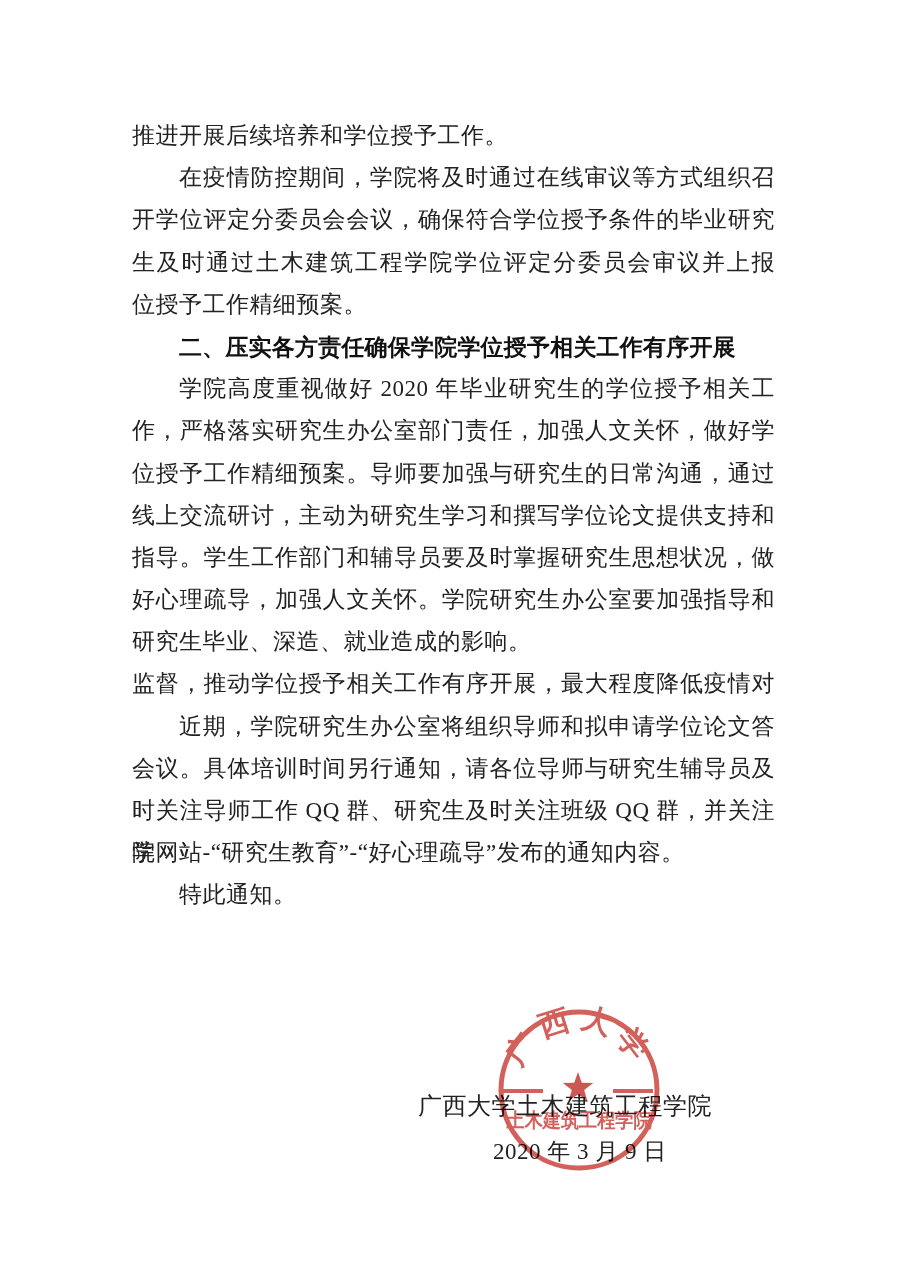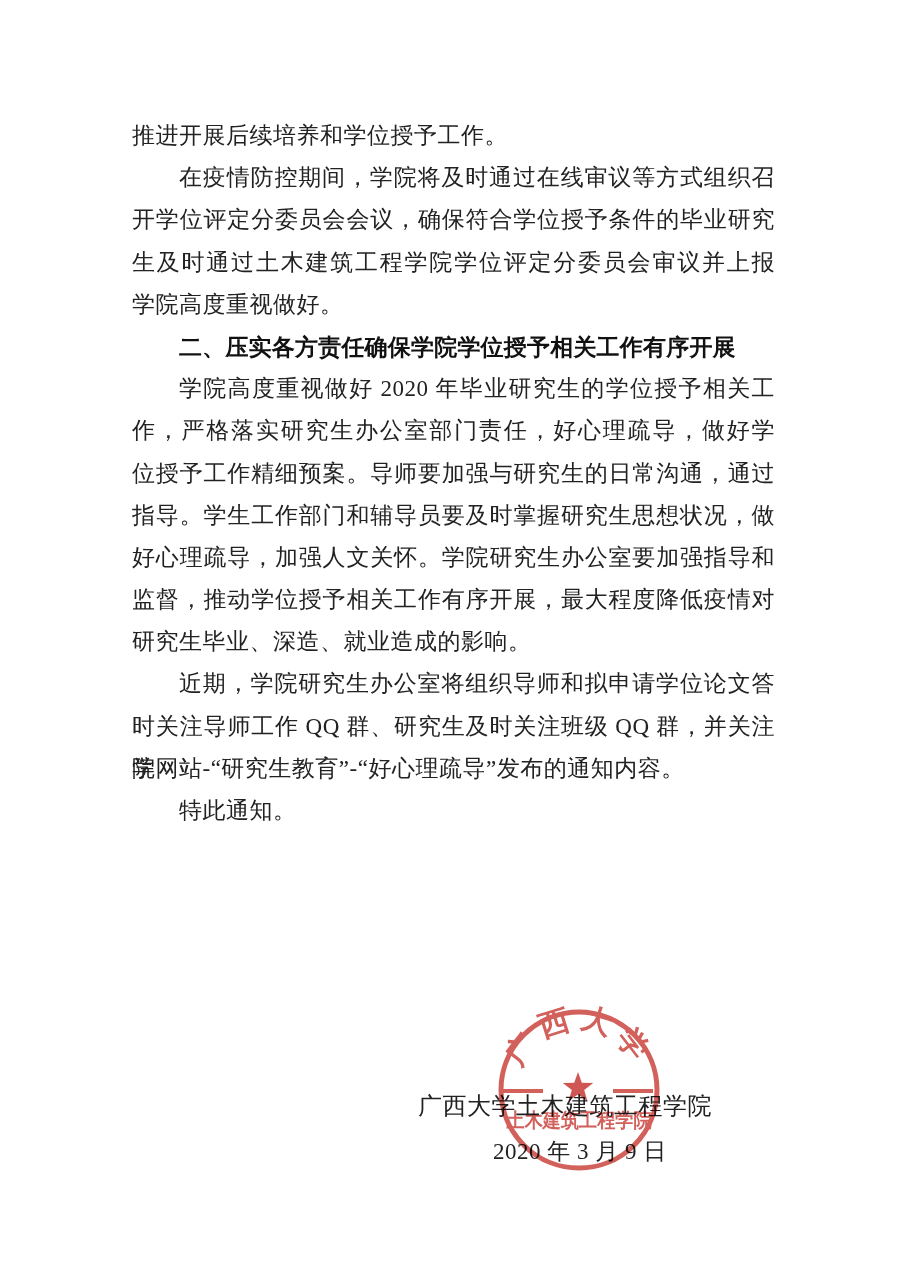--- a/index.html
+++ b/index.html
@@ -81,30 +81,32 @@
 </head>
 <body>
 
 <div class="page">
 
   <div class="text-col" id="lines">
       <div class="line">推进开展后续培养和学位授予工作。</div>
       <div class="line indent fill">在疫情防控期间，学院将及时通过在线审议等方式组织召</div>
       <div class="line fill">开学位评定分委员会会议，确保符合学位授予条件的毕业研究</div>
       <div class="line fill">生及时通过土木建筑工程学院学位评定分委员会审议并上报</div>
-      <div class="line">学院高度重视做好。</div>
+      <div class="line">位授予工作精细预案。</div>
       <div class="line bold indent">二、压实各方责任确保学院学位授予相关工作有序开展</div>
       <div class="line indent fill">学院高度重视做好 2020 年毕业研究生的学位授予相关工</div>
-      <div class="line fill">作，严格落实研究生办公室部门责任，好心理疏导，做好学</div>
+      <div class="line fill">作，严格落实研究生办公室部门责任，加强人文关怀，做好学</div>
       <div class="line fill">位授予工作精细预案。导师要加强与研究生的日常沟通，通过</div>
+      <div class="line fill">线上交流研讨，主动为研究生学习和撰写学位论文提供支持和</div>
       <div class="line fill">指导。学生工作部门和辅导员要及时掌握研究生思想状况，做</div>
       <div class="line fill">好心理疏导，加强人文关怀。学院研究生办公室要加强指导和</div>
+      <div class="line">研究生毕业、深造、就业造成的影响。</div>
       <div class="line fill">监督，推动学位授予相关工作有序开展，最大程度降低疫情对</div>
-      <div class="line">研究生毕业、深造、就业造成的影响。</div>
       <div class="line indent fill">近期，学院研究生办公室将组织导师和拟申请学位论文答</div>
+      <div class="line fill">会议。具体培训时间另行通知，请各位导师与研究生辅导员及</div>
       <div class="line fill">时关注导师工作 QQ 群、研究生及时关注班级 QQ 群，并关注学</div>
       <div class="line">院网站-“研究生教育”-“好心理疏导”发布的通知内容。</div>
       <div class="line indent">特此通知。</div>
     </div>
 
   <div class="signature">广西大学土木建筑工程学院</div>
 
   <div class="sig-date">2020 年 3 月 9 日</div>
 
   <div class="seal">

